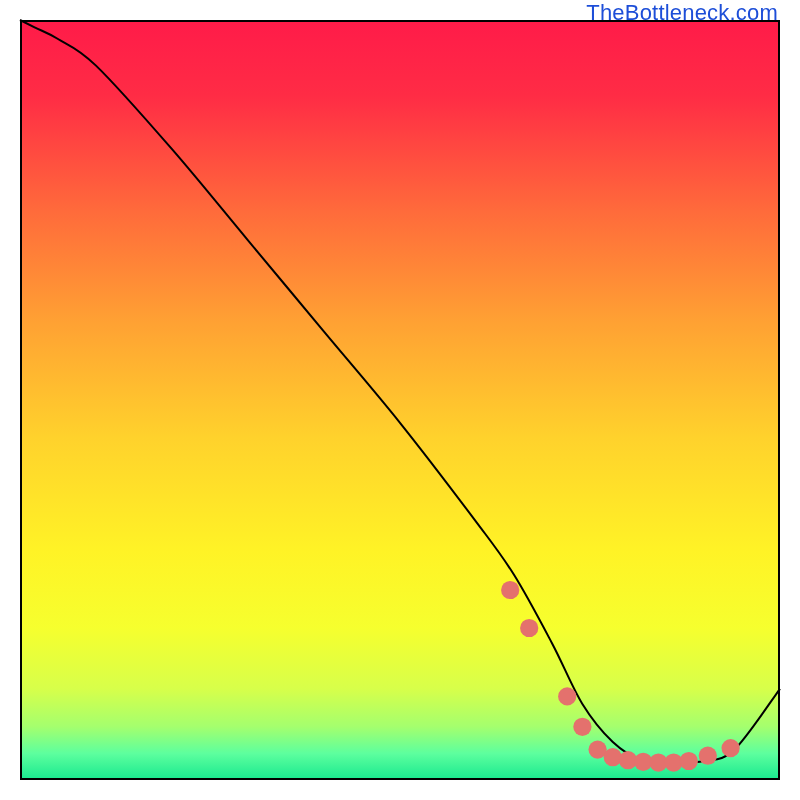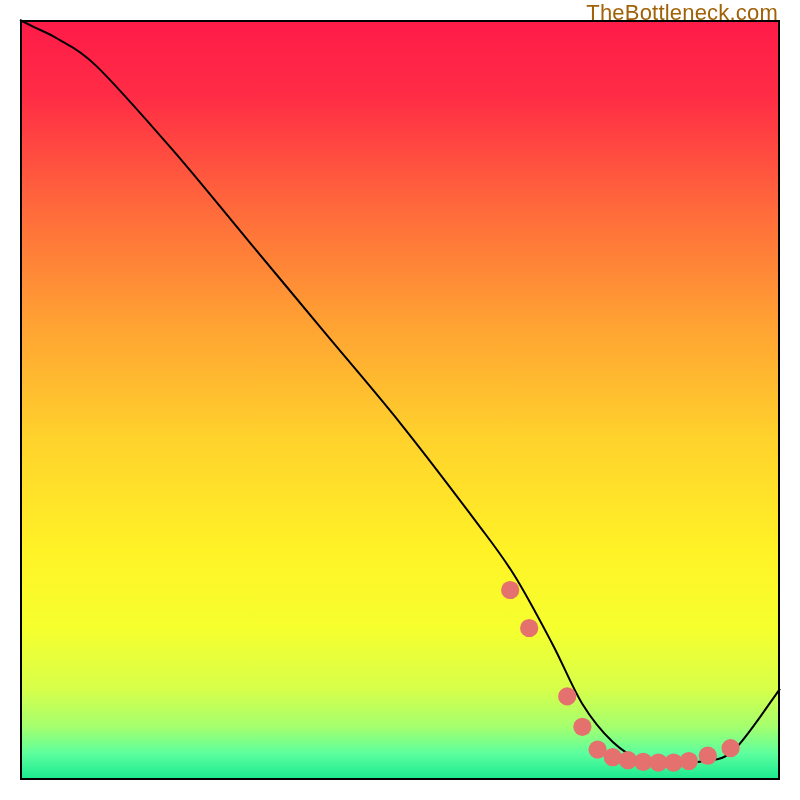--- a/index.html
+++ b/index.html
@@ -41,21 +41,21 @@
     width: 100%;
     height: 100%;
     overflow: visible;
   }
   .watermark {
     position: absolute;
     top: 0px;
     right: 22px;
     font-size: 22px;
     font-weight: 500;
-    color: #a16207;
+    color: #1d4ed8;
     letter-spacing: 0.2px;
   }
 </style>
 </head>
 <body>
 
 <div class="frame">
 
   <div class="watermark">TheBottleneck.com</div>
 

